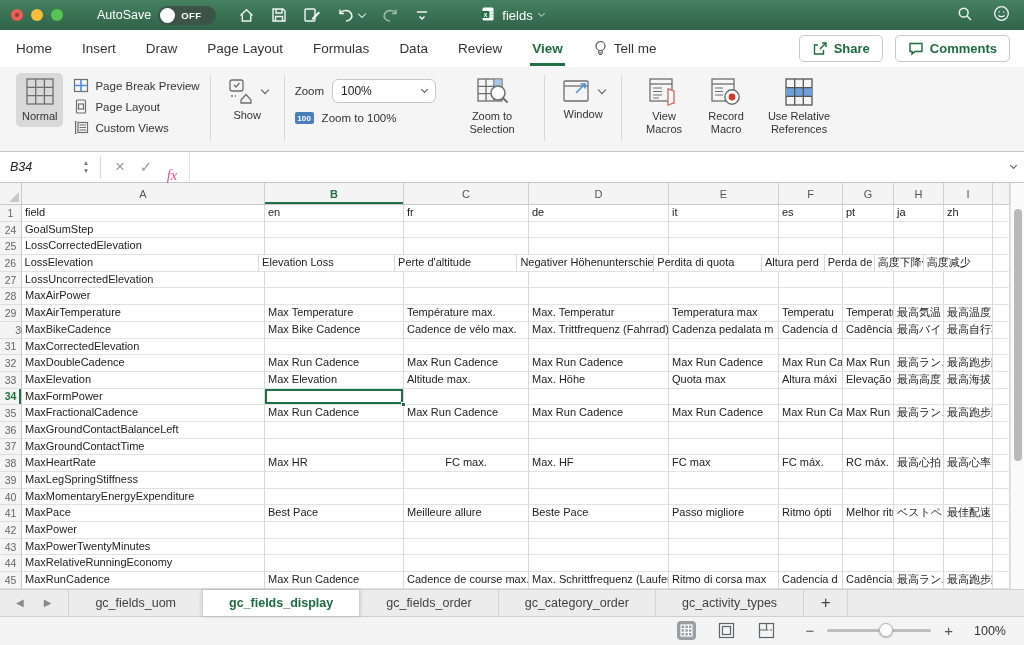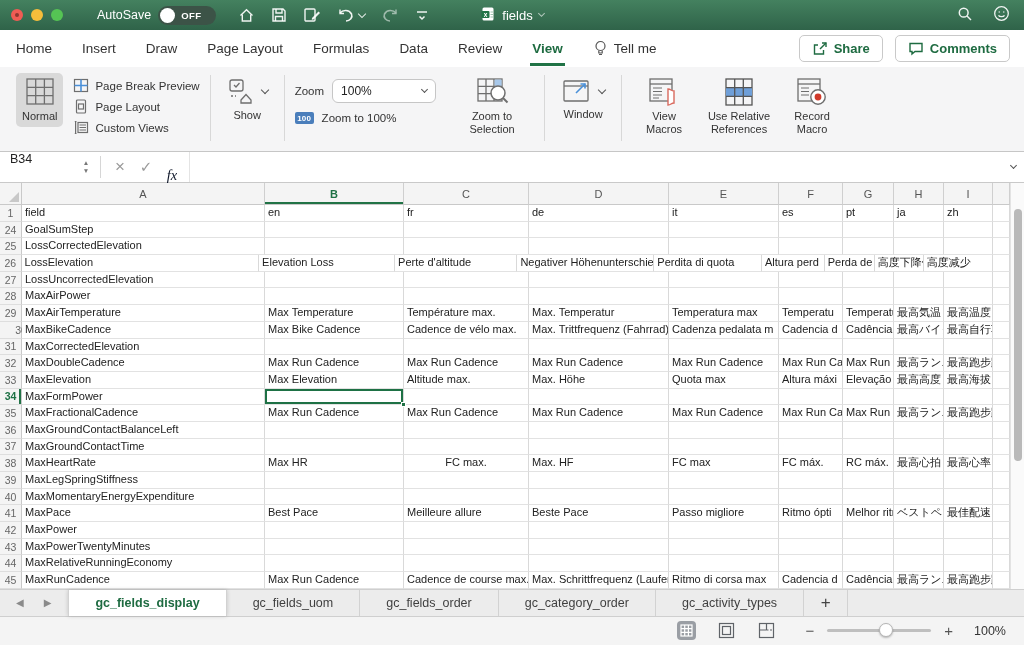--- a/index.html
+++ b/index.html
@@ -45,25 +45,25 @@
   .showgrp { display:flex; flex-direction:column; align-items:center; gap:4px; padding-top:4px; }
   .showtop { display:flex; align-items:center; gap:5px; }
   .zoomcol { display:flex; flex-direction:column; gap:9px; padding-top:6px; }
   .zrow { display:flex; align-items:center; gap:8px; font-size:11.5px; color:#333; }
   .combo { width:104px; height:24px; border:1px solid #c6c6c6; border-radius:6px; background:#fff; display:flex; align-items:center; padding:0 8px; font-size:12px; color:#222; justify-content:space-between; cursor:default; }
   .badge100 { background:#4a7ebb; color:#fff; font-size:8px; font-weight:bold; border-radius:2px; padding:1.5px 2.5px; letter-spacing:.2px; }
   .twoline { width:72px; }
 
   
   .fbar { height:31px; border-bottom:1px solid #c9c9c9; display:flex; align-items:stretch; background:#fff; }
-  .namebox { width:78px; display:flex; padding-left:10px; font-size:12.5px; color:#222; }
+  .namebox { width:78px; display:flex; align-items:center; padding-left:10px; font-size:12.5px; color:#222;font-style:italic; }
   .stepper { width:16px; display:flex; flex-direction:column; align-items:center; justify-content:center; color:#777; font-size:6.5px; line-height:1.25; cursor:default; }
   .fdiv { width:1px; background:#d6d6d6; margin:4px 6px; }
   .fbtn { display:flex; align-items:center; justify-content:center; width:26px; color:#9a9a9a; font-size:15px; cursor:default; }
-  .fx { font-family:"Liberation Serif","DejaVu Serif",serif; font-style:italic; color:#0f172a; font-size:14.5px;margin-top:16px; }
+  .fx { font-family:"Liberation Serif","DejaVu Serif",serif; font-style:italic; color:#ec4899; font-size:14.5px;margin-top:16px; }
   .finput { flex:1; border-left:1px solid #e4e4e4; margin-left:4px; }
   .fchev { width:22px; display:flex; align-items:center; justify-content:center; }
 
   
   .grid { position:relative; width:1010px; }
   .hdr-row { display:flex; height:22px; background:#f4f4f4; }
   .corner { width:22px; border-right:1px solid #c9c9c9; border-bottom:1px solid #c9c9c9; position:relative; background:#f4f4f4; }
   .corner::after { content:""; position:absolute; right:2px; bottom:2px; border-left:10px solid transparent; border-bottom:10px solid #c8c8c8; }
   .colhdr { border-right:1px solid #cfcfcf; border-bottom:1px solid #c9c9c9; display:flex; align-items:center; justify-content:center; font-size:11px; color:#555; background:#f4f4f4; }
   .colhdr.sel { color:#1e7145; font-weight:bold; box-shadow:inset 0 -2px 0 #217346; }
@@ -328,38 +328,38 @@
   <div class="bigbtn" style="width:64px;">
     <svg width="32" height="30" viewBox="0 0 32 30" fill="none" stroke="#6e6e6e" stroke-width="1.3">
         <rect x="2" y="2" width="22" height="22"></rect>
         <path d="M2 7 H24"></path>
         <path d="M5 11 H14 M5 14.5 H14 M5 18 H14 M5 21 H11" stroke-width="1"></path>
         <path d="M20 12 C23 12, 23 14, 26 14 V26 C23 26, 23 28, 20 28 Z" stroke="#d96a5e" fill="#fff" stroke-width="1.4"></path>
       </svg>
     <span style="width:52px;">View Macros</span>
   </div>
 
-  <div class="bigbtn" style="width:86px;">
-    <svg width="30" height="30" viewBox="0 0 30 30" fill="none" stroke="#555" stroke-width="1.3">
-        <rect x="2" y="2" width="26" height="26"></rect>
-        <rect x="2" y="10.7" width="26" height="8.6" fill="#6f9fd8" stroke="none"></rect>
-        <path d="M2 10.7 H28 M2 19.3 H28 M10.7 2 V28 M19.3 2 V28"></path>
-      </svg>
-    <span style="width:80px;">Use Relative References</span>
-  </div>
-
   <div class="bigbtn" style="width:60px;">
     <svg width="32" height="30" viewBox="0 0 32 30" fill="none" stroke="#6e6e6e" stroke-width="1.3">
         <rect x="2" y="2" width="22" height="22"></rect>
         <path d="M2 7 H24"></path>
         <path d="M5 11 H13 M5 14.5 H13 M5 18 H13" stroke-width="1"></path>
         <circle cx="22" cy="20" r="7.2" fill="#fff" stroke-width="1.4"></circle>
         <circle cx="22" cy="20" r="3.4" fill="#d03a2b" stroke="none"></circle>
       </svg>
     <span style="width:46px;">Record Macro</span>
+  </div>
+
+  <div class="bigbtn" style="width:86px;">
+    <svg width="30" height="30" viewBox="0 0 30 30" fill="none" stroke="#555" stroke-width="1.3">
+        <rect x="2" y="2" width="26" height="26"></rect>
+        <rect x="2" y="10.7" width="26" height="8.6" fill="#6f9fd8" stroke="none"></rect>
+        <path d="M2 10.7 H28 M2 19.3 H28 M10.7 2 V28 M19.3 2 V28"></path>
+      </svg>
+    <span style="width:80px;">Use Relative References</span>
   </div>
 </div>
 
 <div class="fbar">
   <div class="namebox">
     <span>B34</span>
   </div>
   <div class="stepper">
       <span>▲</span>
       <span>▼</span>
@@ -701,22 +701,22 @@
 <div class="vscroll">
   <div class="vthumb"></div>
 </div>
 
 <div class="sheettabs">
   <div class="tabnav">
     <span>◀</span>
     <span>▶</span>
   </div>
   <div id="stabs" style="display:flex;align-items:stretch;">
+      <div class="stab">gc_fields_uom</div>
       <div class="stab active">gc_fields_display</div>
-      <div class="stab">gc_fields_uom</div>
       <div class="stab">gc_fields_order</div>
       <div class="stab">gc_category_order</div>
       <div class="stab">gc_activity_types</div>
     </div>
   <div class="addtab">
       <span>+</span>
     </div>
 </div>
 
 <div class="statusbar">

